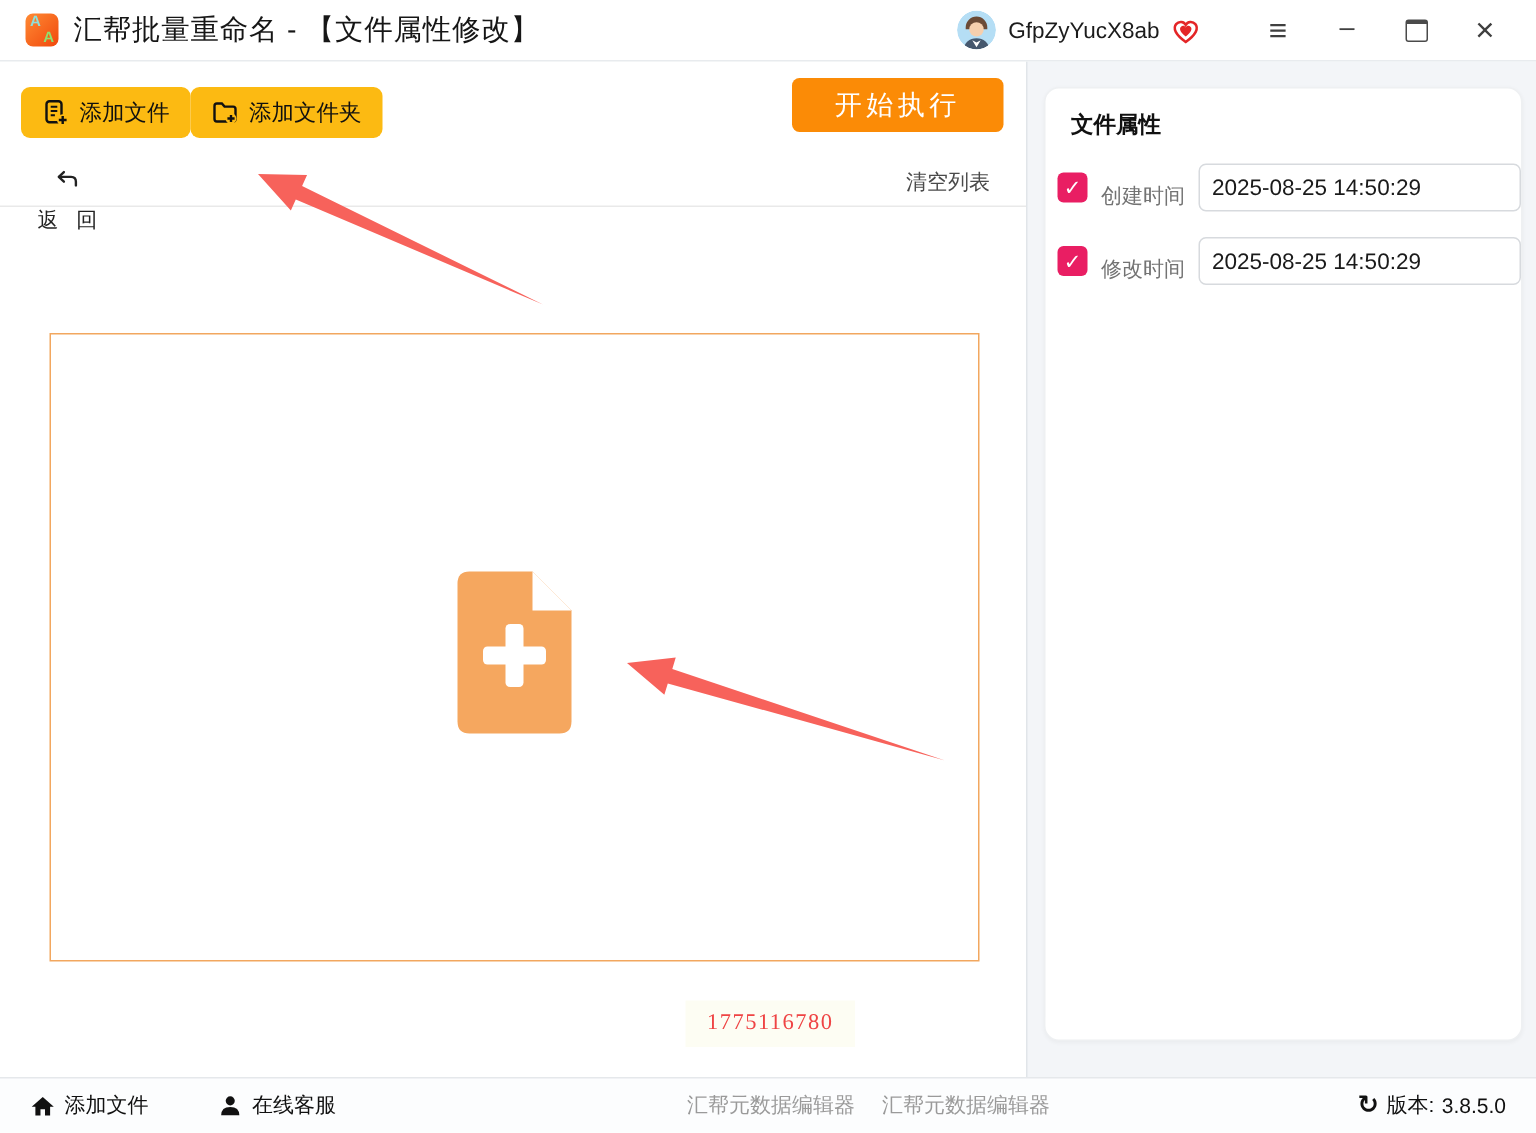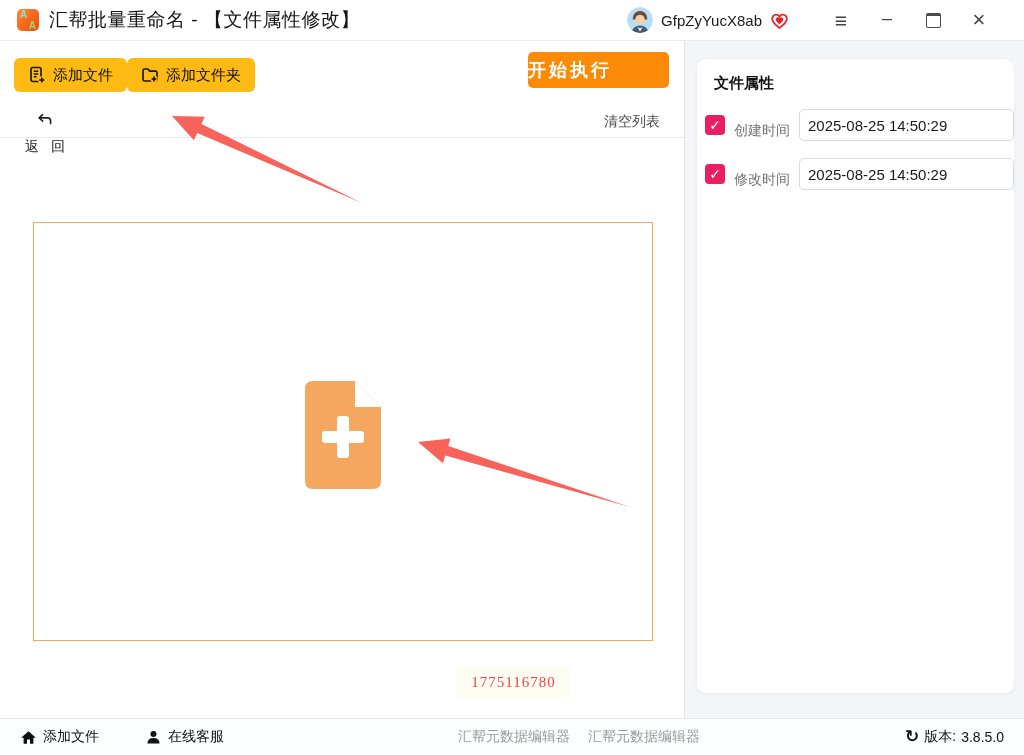--- a/index.html
+++ b/index.html
@@ -9,39 +9,39 @@
   .app{position:absolute;inset:0;background:#fff;}
 
   
   .titlebar{position:absolute;left:0;top:0;width:1024px;height:40px;background:#fff;
             border-bottom:1px solid #e8ebee;display:flex;align-items:center;z-index:6;}
   .app-icon{width:22px;height:22px;margin-left:17px;border-radius:5px;position:relative;
             background:linear-gradient(135deg,#ff8a34 0%,#f0480c 100%);flex:0 0 auto;}
   .app-icon .a1{position:absolute;top:0px;left:3px;color:#8fe0da;font-size:10px;font-weight:bold;line-height:11px;}
   .app-icon .a2{position:absolute;bottom:0px;right:3px;color:#8fe06f;font-size:10px;font-weight:bold;line-height:11px;}
   .app-title{margin-left:10px;font-size:19px;color:#161616;font-weight:500;letter-spacing:.5px;}
-  .tb-right{margin-left:auto;display:flex;align-items:center;padding-right:22px;}
+  .tb-right{margin-left:auto;display:flex;align-items:center;padding-right:11px;}
   .avatar{width:26px;height:26px;margin-right:8px;border-radius:50%;overflow:hidden;flex:0 0 auto;}
   .username{font-size:15px;color:#1b1b1b;margin-right:7px;}
   .heart{width:21px;height:21px;margin-right:28px;flex:0 0 auto;}
   .winbtn{width:46px;height:40px;display:flex;align-items:center;justify-content:center;
           color:#3f3f3f;cursor:default;}
   .winbtn .g-menu{font-size:21px;line-height:1;}
   .winbtn .g-min{font-size:18px;line-height:1;transform:translateY(-2px);}
   .winbtn .g-close{font-size:22px;line-height:1;font-weight:300;}
   .max-box{width:13px;height:11px;border:1.6px solid #4a4a4a;border-top-width:3px;border-radius:2px;display:block;}
 
   
   .btn-yellow{position:absolute;height:34px;background:#fcba12;border-radius:6px;
               display:flex;align-items:center;gap:7px;padding:0 14px;font-size:15px;color:#101010;z-index:3;}
   .btn-addfiles{left:14px;top:58px;}
   .btn-addfolder{left:127px;top:58px;}
   .btn-start{position:absolute;left:528px;top:52px;width:141px;height:36px;background:#fb8b06;
              border-radius:5px;color:#fff;font-size:18px;letter-spacing:3px;
-             display:flex;align-items:center;z-index:3;font-weight:bold;}
+             display:flex;align-items:center;justify-content:center;z-index:3;}
   .bicon{width:18px;height:18px;display:block;}
 
   
   .back-row{position:absolute;left:25px;top:111px;display:flex;align-items:center;gap:9px;
             font-size:14px;color:#222;z-index:3;flex-direction:column;}
   .back-label{word-spacing:8px;}
   .clear-list{position:absolute;left:604px;top:113px;font-size:14px;color:#4a4a4a;z-index:3;}
   .divider-list{position:absolute;left:0;top:137px;width:684px;height:1px;background:#e9e9e9;}
 
   

